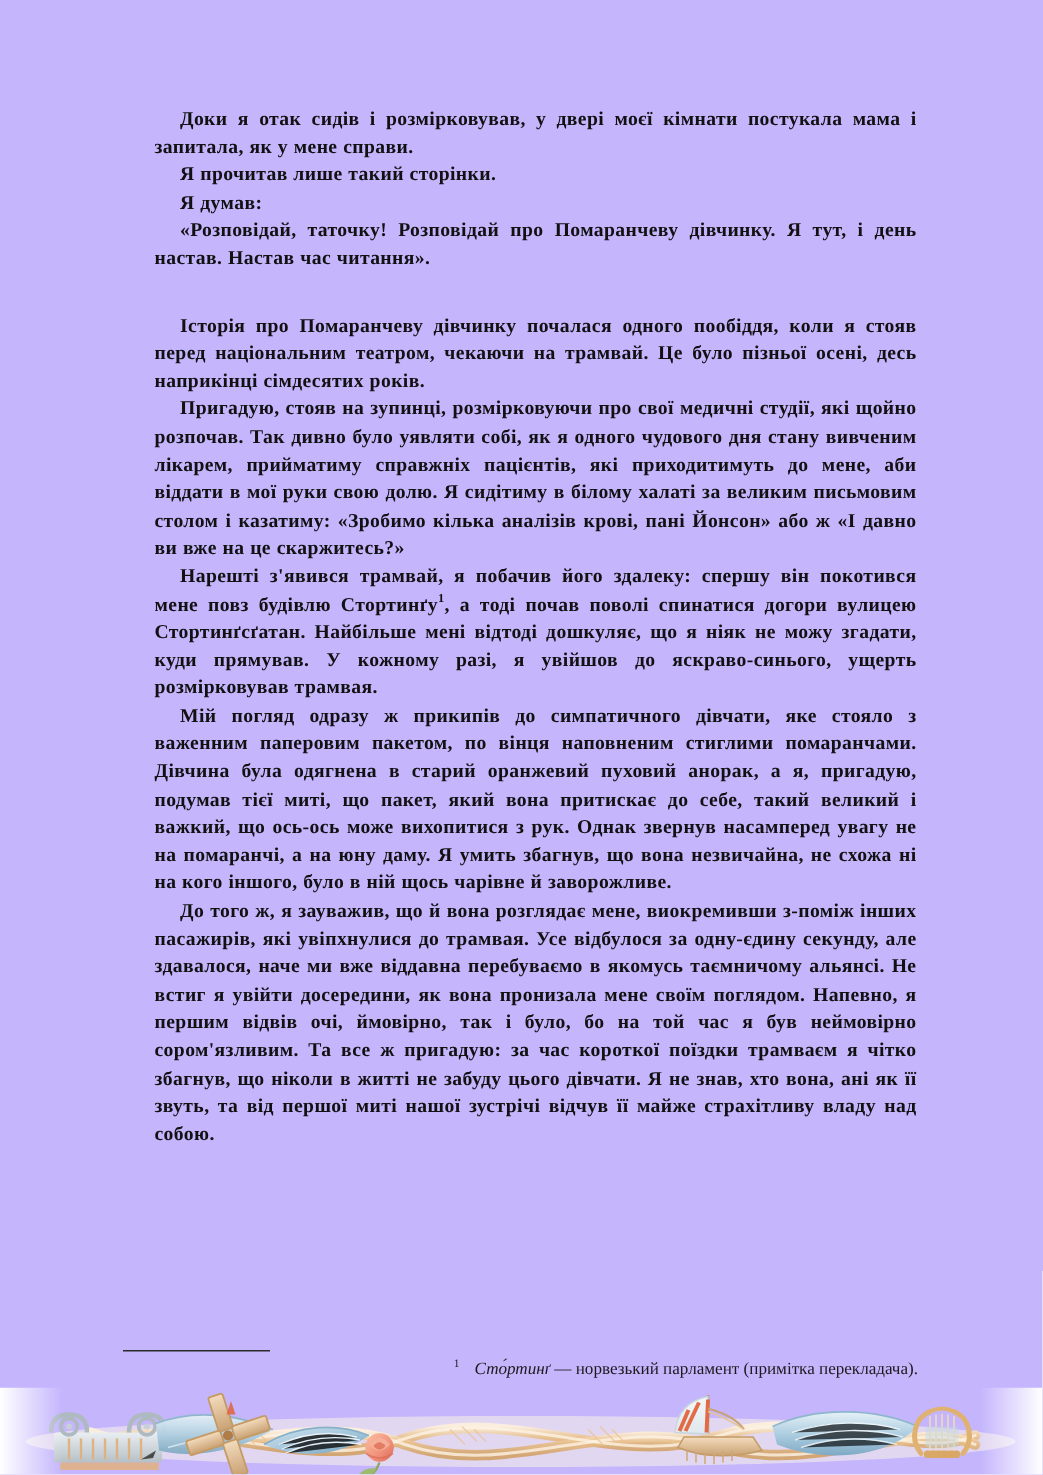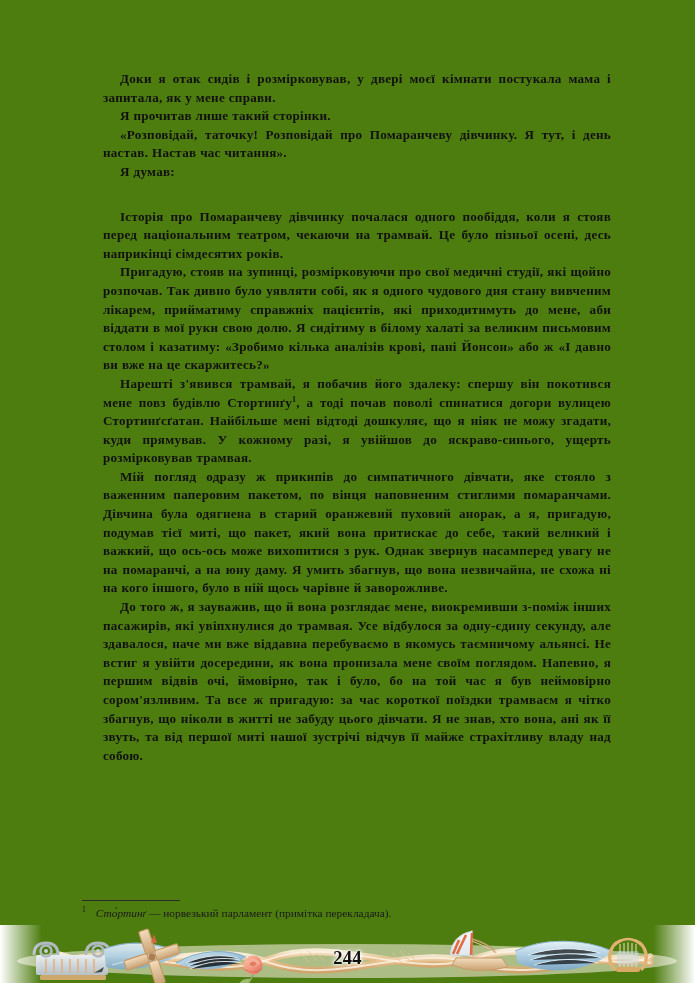--- a/index.html
+++ b/index.html
@@ -5,21 +5,21 @@
 <style>
   html, body {
     margin: 0;
     padding: 0;
     background: #ffffff;
   }
   .page {
     position: relative;
     width: 695px;
     height: 983px;
-    background: #4d7c0f;
+    background: #c4b5fd;
     overflow: hidden;
     font-family: "Liberation Serif", "DejaVu Serif", serif;
   }
 
   
   .text-column {
     position: absolute;
     left: 103px;
     top: 70px;
     width: 508px;
@@ -59,20 +59,21 @@
     height: 0;
     border-top: 1px solid #2b2b2b;
     margin: 0 0 5px 0;
   }
   .footnote-text {
     margin: 0;
     font-size: 11.4px;
     line-height: 14px;
     color: #1a1a1a;
     font-weight: 400;
+    text-align: right;
   }
   .footnote-marker {
     font-size: 7.6px;
     vertical-align: super;
     line-height: 0;
     margin-right: 10px;
   }
   .footnote-term {
     font-style: italic;
     font-weight: 400;
@@ -105,22 +106,22 @@
 </style>
 </head>
 <body>
 
 <div class="page">
 
   <div class="text-column">
 
     <p class="para indent">Доки я отак сидів і розмірковував, у двері моєї кімнати постукала мама і запитала, як у мене справи.</p>
     <p class="para indent">Я прочитав лише такий сторінки.</p>
+    <p class="para indent">Я думав:</p>
     <p class="para indent">«Розповідай, таточку! Розповідай про Помаранчеву дівчинку. Я тут, і день настав. Настав час читання».</p>
-    <p class="para indent">Я думав:</p>
 
     <p class="para indent block-gap">Історія про Помаранчеву дівчинку почалася одного пообіддя, коли я стояв перед національним театром, чекаючи на трамвай. Це було пізньої осені, десь наприкінці сімдесятих років.</p>
     <p class="para indent">Пригадую, стояв на зупинці, розмірковуючи про свої медичні студії, які щойно розпочав. Так дивно було уявляти собі, як я одного чудового дня стану вивченим лікарем, прийматиму справжніх пацієнтів, які приходитимуть до мене, аби віддати в мої руки свою долю. Я сидітиму в білому халаті за великим письмовим столом і казатиму: «Зробимо кілька аналізів крові, пані Йонсон» або ж «І давно ви вже на це скаржитесь?»</p>
 
     <p class="para indent"><span>Нарешті з'явився трамвай, я побачив його здалеку: спершу він покотився мене повз будівлю Стортинґу</span><span class="fnref">1</span><span>, а тоді почав поволі спинатися догори вулицею Стортинґсґатан. Найбільше мені відтоді дошкуляє, що я ніяк не можу згадати, куди прямував. У кожному разі, я увійшов до яскраво-синього, ущерть розмірковував трамвая.</span></p>
 
     <p class="para indent">Мій погляд одразу ж прикипів до симпатичного дівчати, яке стояло з важенним паперовим пакетом, по вінця наповненим стиглими помаранчами. Дівчина була одягнена в старий оранжевий пуховий анорак, а я, пригадую, подумав тієї миті, що пакет, який вона притискає до себе, такий великий і важкий, що ось-ось може вихопитися з рук. Однак звернув насамперед увагу не на помаранчі, а на юну даму. Я умить збагнув, що вона незвичайна, не схожа ні на кого іншого, було в ній щось чарівне й заворожливе.</p>
     <p class="para indent">До того ж, я зауважив, що й вона розглядає мене, виокремивши з-поміж інших пасажирів, які увіпхнулися до трамвая. Усе відбулося за одну-єдину секунду, але здавалося, наче ми вже віддавна перебуваємо в якомусь таємничому альянсі. Не встиг я увійти досередини, як вона пронизала мене своїм поглядом. Напевно, я першим відвів очі, ймовірно, так і було, бо на той час я був неймовірно сором'язливим. Та все ж пригадую: за час короткої поїздки трамваєм я чітко збагнув, що ніколи в житті не забуду цього дівчати. Я не знав, хто вона, ані як її звуть, та від першої миті нашої зустрічі відчув її майже страхітливу владу над собою.</p>
   </div>
 
@@ -273,15 +274,14 @@
         <g stroke="#f0dcb8" stroke-width="1.1" opacity="0.95">
           <path d="M-8 -13 v23 M-4 -14 v24 M0 -14.5 v24.5 M4 -14 v24 M8 -13 v23"></path>
         </g>
         <rect x="-11" y="-6" width="22" height="14" rx="2" fill="#c2d7e4" opacity="0.45"></rect>
       </g>
 
       <rect x="0" y="0" width="695" height="58" fill="url(#gFade)"></rect>
     </svg>
   </div>
 
-  <div class="page-number">244</div>
 
 </div>
 
 </body></html>

